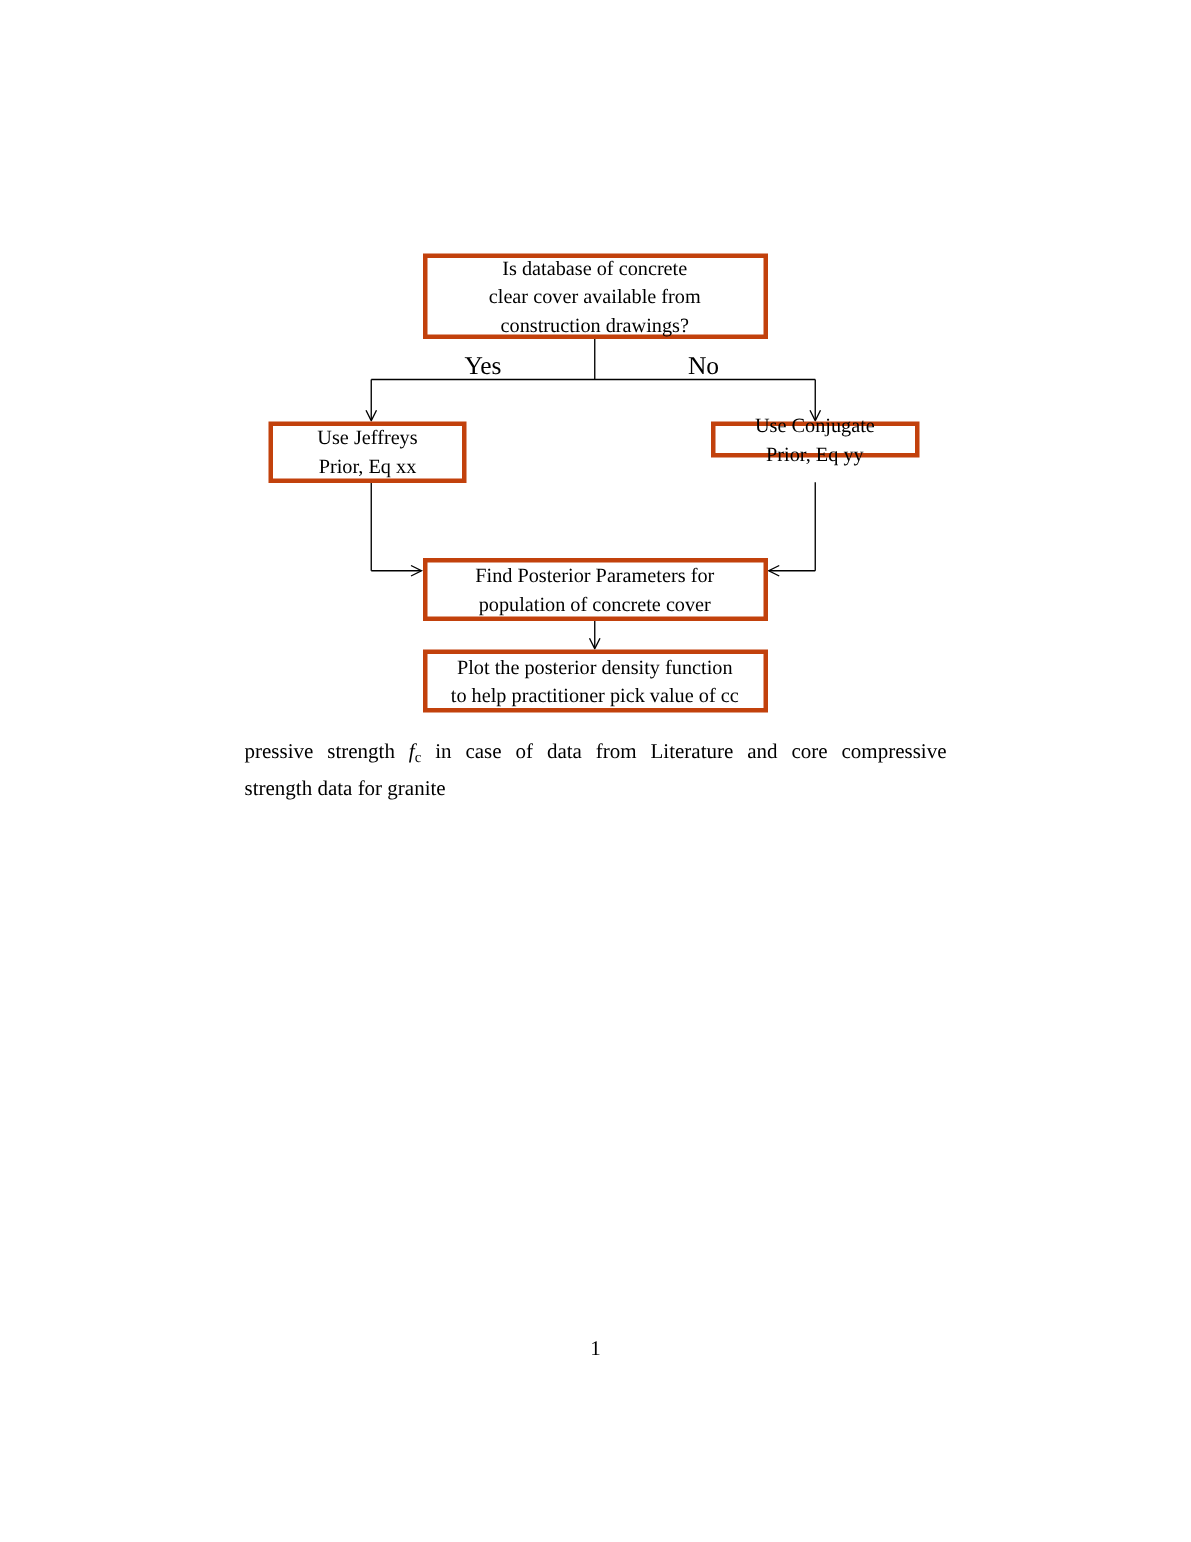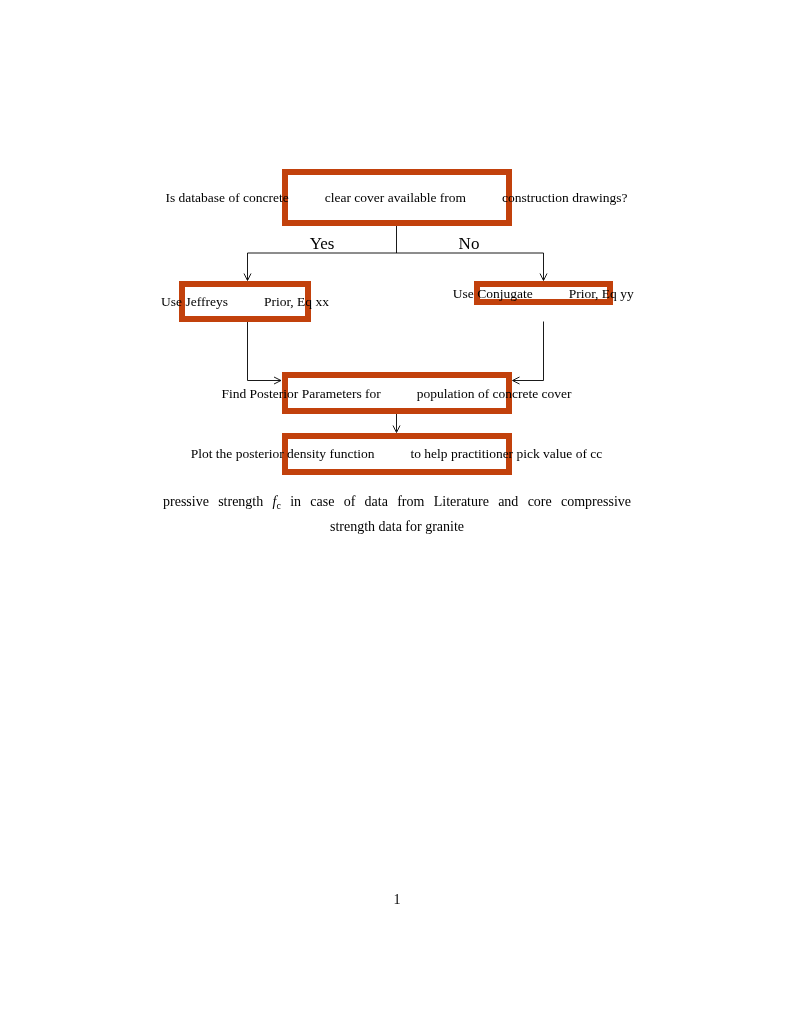--- a/index.html
+++ b/index.html
@@ -14,31 +14,30 @@
     overflow: hidden;
   }
   .edges-svg {
     position: absolute;
     left: 0; top: 0;
     width: 794px; height: 1028px;
     pointer-events: none;
   }
   .flow-box {
     position: absolute;
-    border: 6px solid #c2410c;
+    border: 3px solid #c2410c;
     background: #ffffff;
     display: flex;
-    flex-direction: row;
+    flex-direction: column;
     justify-content: center;
     align-items: center;
     text-align: center;
     font-size: 13.5px;
     line-height: 19px;
     white-space: nowrap;
-    gap: 36px;
   }
   .edge-label {
     position: absolute;
     font-size: 17px;
     line-height: 19px;
     text-align: center;
     width: 44px;
   }
   .caption {
     position: absolute;
@@ -46,21 +45,21 @@
     top: 491px;
     width: 468px;
     font-size: 14px;
     line-height: 21px;
   }
   .caption-line-justify {
     text-align: justify;
     text-align-last: justify;
   }
   .caption-line-last {
-    text-align: center;
+    text-align: left;
   }
   .math-var { font-style: italic; }
   .math-sub { font-size: 10px; vertical-align: -3px; }
   .page-number {
     position: absolute;
     left: 0;
     top: 889px;
     width: 794px;
     text-align: center;
     font-size: 14px;

